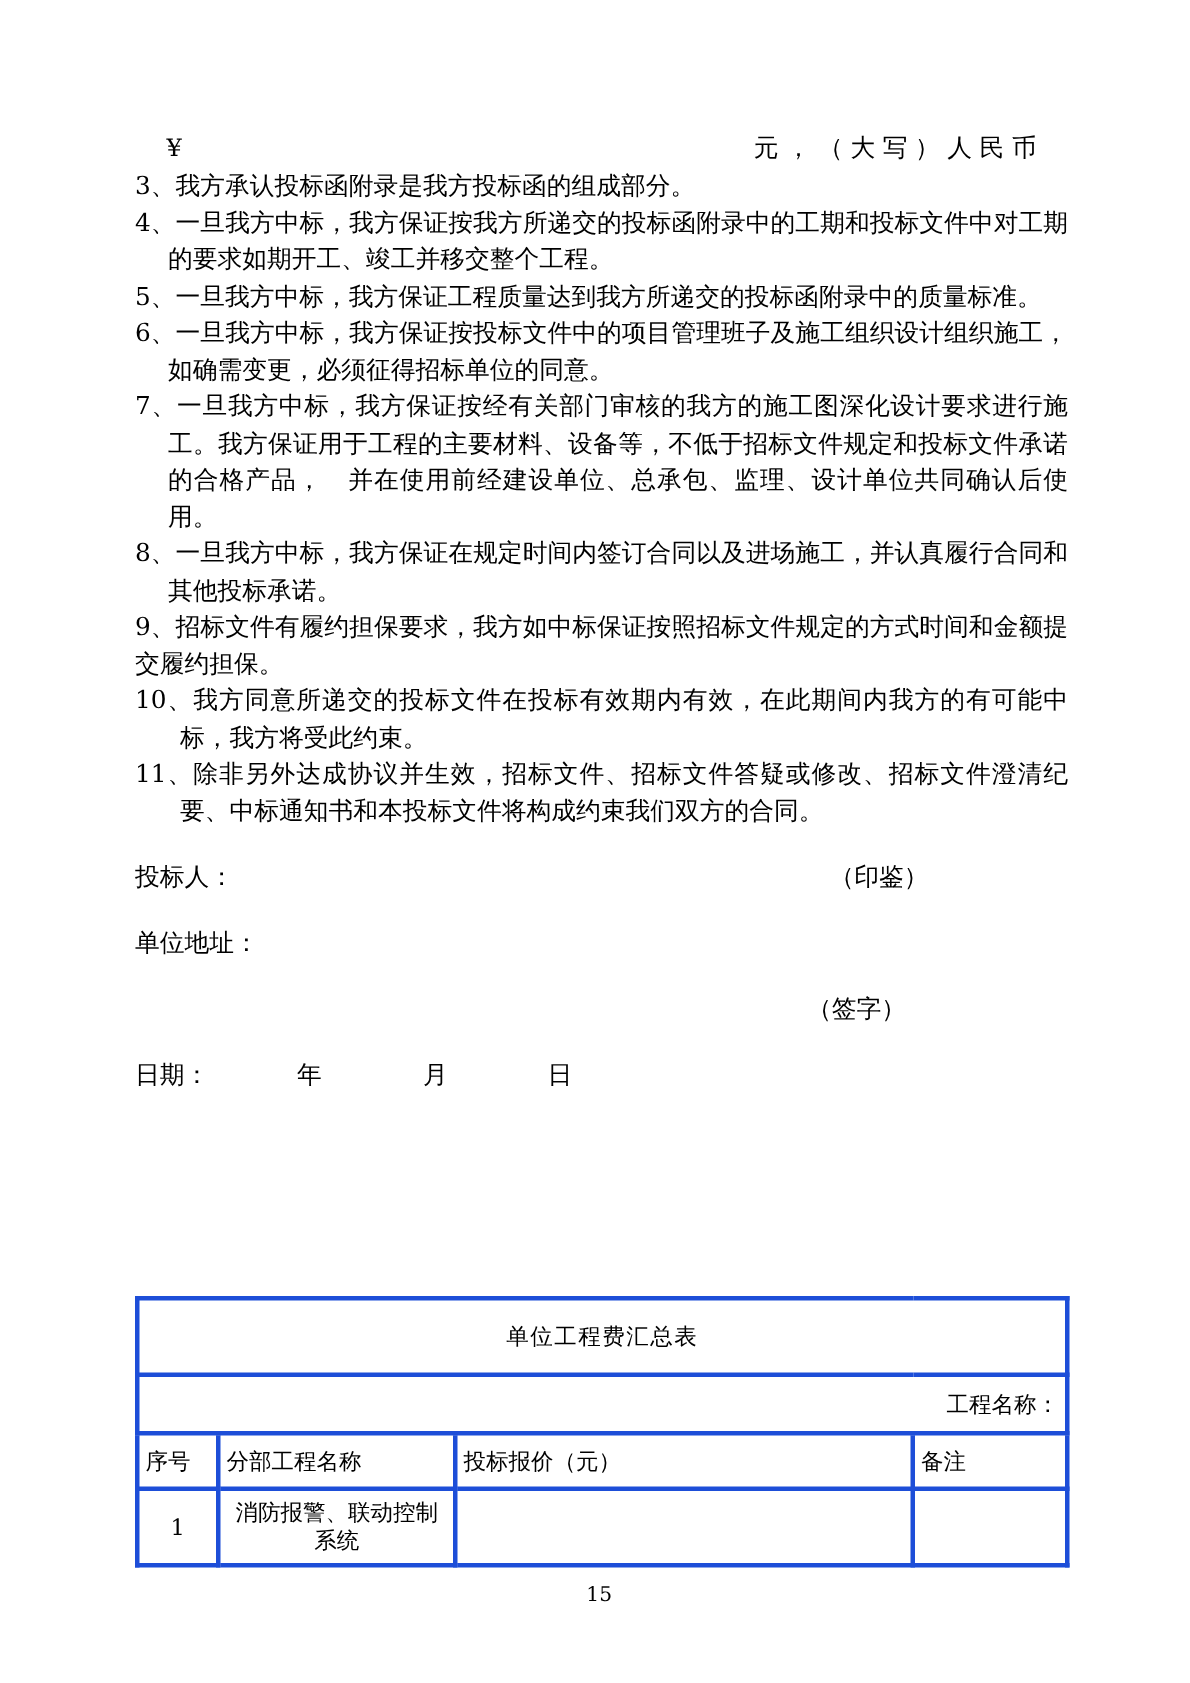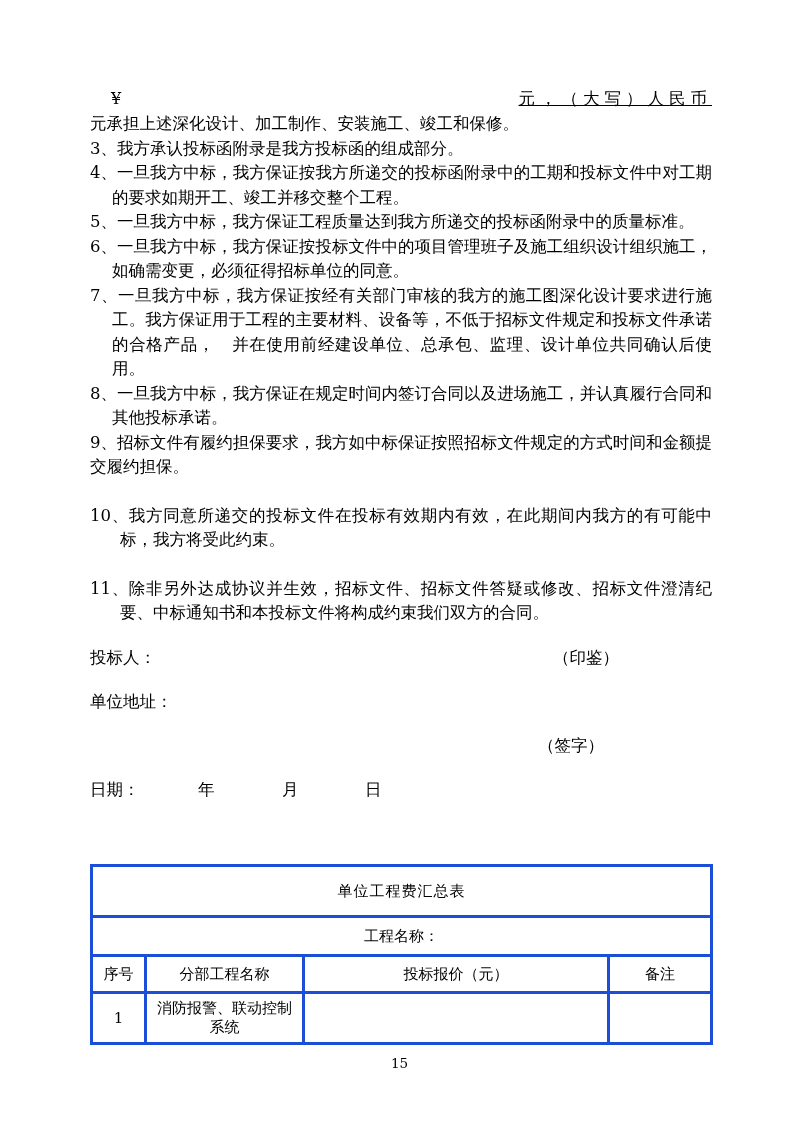--- a/index.html
+++ b/index.html
@@ -34,39 +34,38 @@
   }
   .amount-yen {
     position: absolute;
     left: 21px;
     top: 0;
     font-family: "DejaVu Serif", "Liberation Serif", serif;
     font-size: 16px;
   }
   .amount-right {
     position: absolute;
-    right: 0;
+    right: 16px;
     top: 0;
     font-size: 16.5px;
     letter-spacing: 5.0px;
     white-space: nowrap;
-    text-decoration: underline;
   }
 
   
   .clause {
     font-size: 16.5px;
     line-height: 24.5px;
     text-align: justify;
     text-justify: inter-ideograph;
     white-space: pre-wrap;
   }
   .i0  { text-indent: 0; }
   .i1  { padding-left: 22px; text-indent: -22px; }
-  .i2  { padding-left: 30px; text-indent: -30px; margin-top: 24px; }
+  .i2  { padding-left: 30px; text-indent: -30px; }
 
   
   .sig-block {
     margin-top: 5px;
     font-size: 16.5px;
     line-height: 24px;
   }
   .sig-row {
     position: relative;
     height: 24px;
@@ -99,27 +98,27 @@
     vertical-align: middle;
   }
   td.title-cell {
     height: 44px;
     text-align: center;
     font-size: 21px;
     letter-spacing: 1px;
   }
   td.project-cell {
     height: 32px;
-    text-align: center;
+    text-align: right;
     padding-left: 10px;
     font-size: 16px;
   }
   td.head-cell {
     height: 30px;
-    text-align: center;
+    text-align: left;
     font-size: 16px;
   }
   td.body-cell {
     height: 44px;
     text-align: center;
     font-size: 14.5px;
     line-height: 19px;
   }
   .col-no    { width: 54px; }
   .col-name  { width: 158px; }
@@ -143,21 +142,20 @@
 <div class="page">
 
   <div class="content">
 
     <div class="amount-line">
       <span class="amount-yen">¥</span>
       <span class="amount-right">元，（大写）人民币</span>
     </div>
 
     <div>
-      <div class="clause i0">元承担上述深化设计、加工制作、安装施工、竣工和保修。</div>
       <div class="clause i1">3、我方承认投标函附录是我方投标函的组成部分。</div>
       <div class="clause i1">4、一旦我方中标，我方保证按我方所递交的投标函附录中的工期和投标文件中对工期的要求如期开工、竣工并移交整个工程。</div>
       <div class="clause i1">5、一旦我方中标，我方保证工程质量达到我方所递交的投标函附录中的质量标准。</div>
       <div class="clause i1">6、一旦我方中标，我方保证按投标文件中的项目管理班子及施工组织设计组织施工，如确需变更，必须征得招标单位的同意。</div>
       <div class="clause i1">7、一旦我方中标，我方保证按经有关部门审核的我方的施工图深化设计要求进行施工。我方保证用于工程的主要材料、设备等，不低于招标文件规定和投标文件承诺的合格产品，　并在使用前经建设单位、总承包、监理、设计单位共同确认后使用。</div>
       <div class="clause i1">8、一旦我方中标，我方保证在规定时间内签订合同以及进场施工，并认真履行合同和其他投标承诺。</div>
       <div class="clause i0">9、招标文件有履约担保要求，我方如中标保证按照招标文件规定的方式时间和金额提交履约担保。</div>
       <div class="clause i2">10、我方同意所递交的投标文件在投标有效期内有效，在此期间内我方的有可能中标，我方将受此约束。</div>
       <div class="clause i2">11、除非另外达成协议并生效，招标文件、招标文件答疑或修改、招标文件澄清纪要、中标通知书和本投标文件将构成约束我们双方的合同。</div>
     </div>

